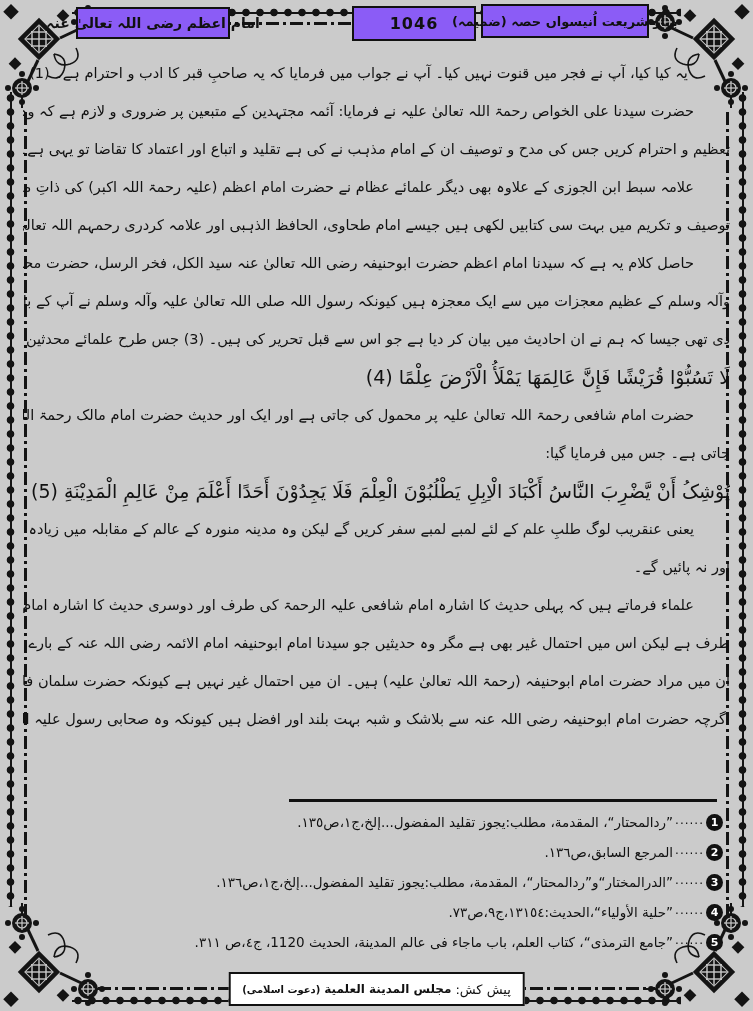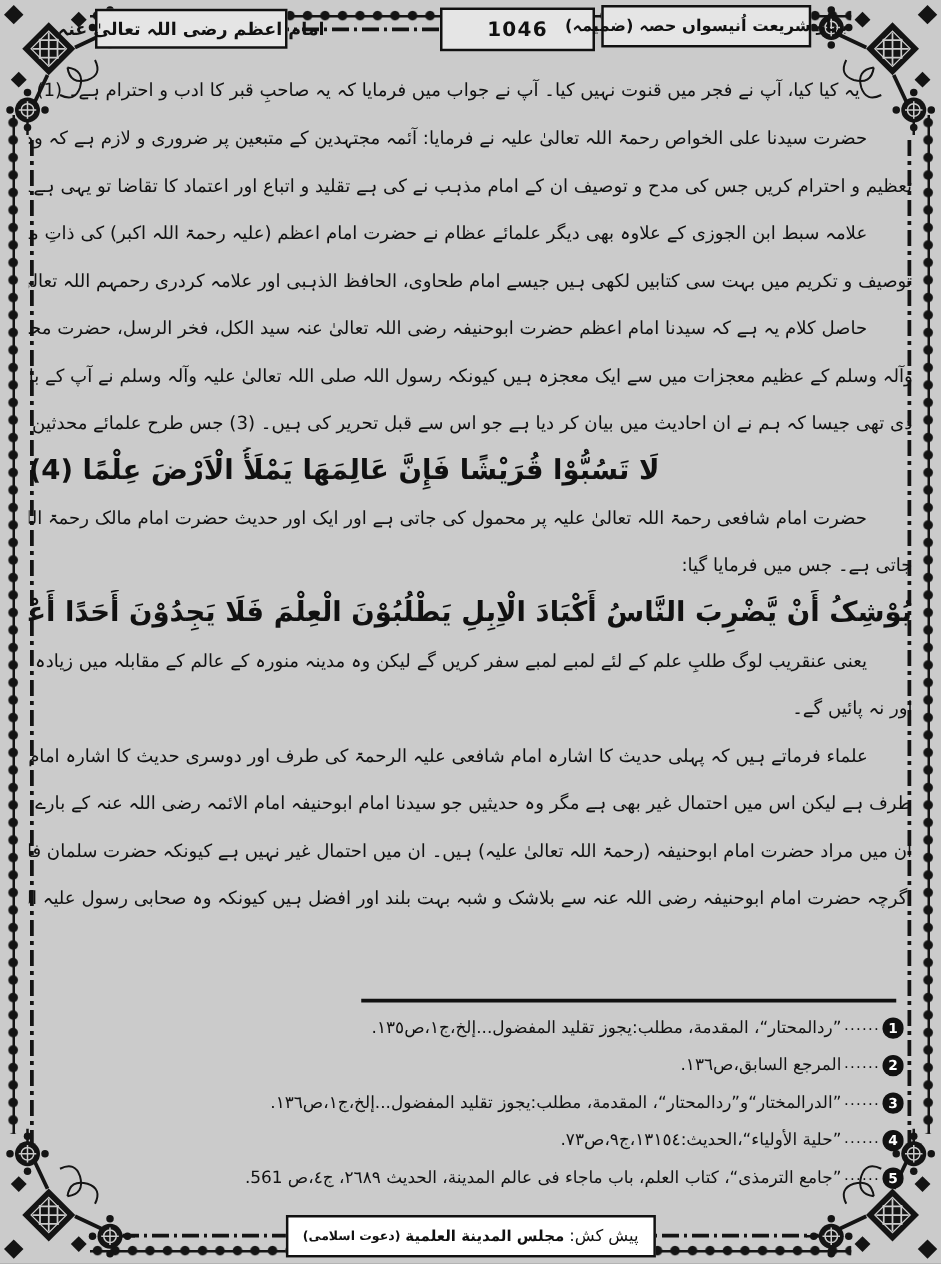--- a/index.html
+++ b/index.html
@@ -44,34 +44,34 @@
   }
   .dash-v.left{left:24px;}
   .dash-v.right{right:24px;}
   .corner{position:absolute;width:108px;height:108px;pointer-events:none;}
   .corner.tl{top:2px;left:2px;}
   .corner.tr{top:2px;right:2px;transform:scaleX(-1);}
   .corner.bl{bottom:2px;left:2px;transform:scaleY(-1);}
   .corner.br{bottom:2px;right:2px;transform:scale(-1,-1);}
   
   .hbox{
-    position:absolute;background:#e5e5e5;border:2px solid #111;
+    position:absolute;background:#8b5cf6;border:2px solid #111;
     display:flex;align-items:center;justify-content:center;
     font-size:14px;font-weight:bold;white-space:nowrap;z-index:5;
   }
   .hbox.left-title{left:76px;top:7px;width:150px;height:28px;}
   .hbox.page-num{left:352px;top:6px;width:120px;height:31px;font-size:16px;letter-spacing:1px;font-family:"DejaVu Sans",sans-serif;}
   .hbox.right-title{right:104px;top:4px;width:164px;height:30px;font-size:13px;}
   
   .body-lines{position:absolute;top:54px;left:23px;right:23px;z-index:3;}
   .bline{
     height:38px;line-height:38px;font-size:14.5px;
     direction:rtl;text-align:right;white-space:nowrap;overflow:hidden;
   }
-  .bline.kind-ar{text-align:left;font-weight:bold;font-size:22px;}
+  .bline.kind-ar{text-align:right;font-weight:normal;font-size:19px;}
   .bline.f-indent{padding-right:36px;text-align:center;}
   
   .fn-sep{position:absolute;top:799px;right:36px;width:428px;height:3px;background:#111;z-index:3;}
   .footnotes{position:absolute;top:807px;left:30px;right:30px;z-index:3;}
   .fn-row{
     height:30px;display:flex;direction:rtl;align-items:center;
     justify-content:flex-start;white-space:nowrap;overflow:hidden;
   }
   .fn-num{
     flex:0 0 auto;width:17px;height:17px;border-radius:50%;background:#111;color:#fff;
@@ -213,21 +213,21 @@
       <span class="fn-text">”الدرالمختار“و”ردالمحتار“، المقدمة، مطلب:یجوز تقلید المفضول...إلخ،ج١،ص١٣٦.</span>
     </div>
       <div class="fn-row">
       <span class="fn-num">4</span>
       <span class="fn-dots">......</span>
       <span class="fn-text">”حلیة الأولیاء“،الحدیث:١٣١٥٤،ج٩،ص٧٣.</span>
     </div>
       <div class="fn-row">
       <span class="fn-num">5</span>
       <span class="fn-dots">......</span>
-      <span class="fn-text">”جامع الترمذی“، کتاب العلم، باب ماجاء فی عالم المدینة، الحدیث ٢٦٨٩، ج٤،ص 561.</span>
+      <span class="fn-text">”جامع الترمذی“، کتاب العلم، باب ماجاء فی عالم المدینة، الحدیث 1120، ج٤،ص ٣١١.</span>
     </div>
     </div>
 
   <div class="footer-box">
     <span class="f-prefix">پیش کش:</span>
     <span class="f-name">مجلس المدینة العلمیة</span>
     <span class="f-suffix">(دعوت اسلامی)</span>
   </div>
 
 </div>

